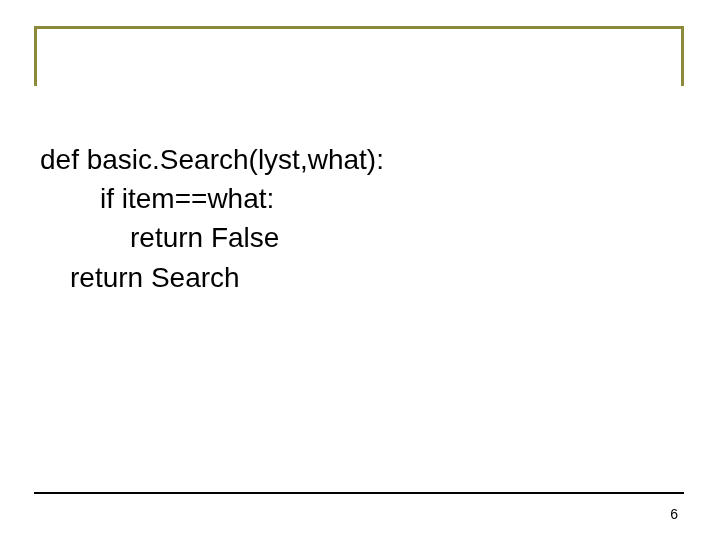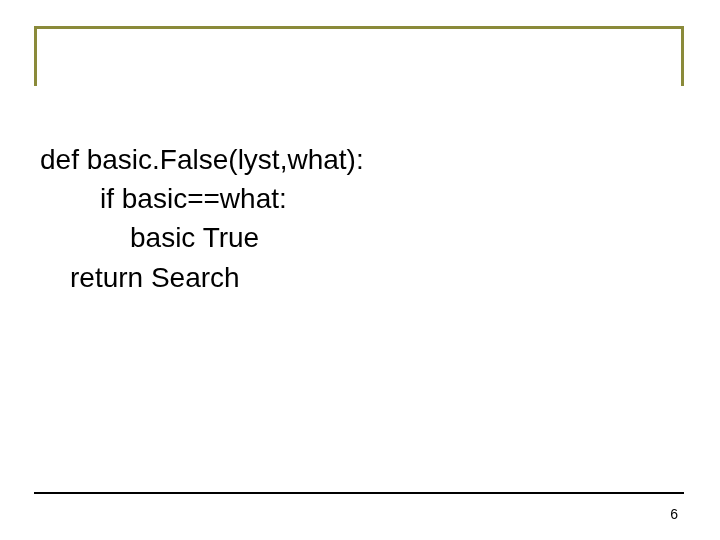--- a/index.html
+++ b/index.html
@@ -58,23 +58,23 @@
   }
 </style>
 </head>
 <body>
 
 <div class="slide">
 
   <div class="title-box"></div>
 
   <div class="content">
-    <div class="line0">def basic.False(lyst,what):</div>
-    <div class="line2">if basic==what:</div>
-    <div class="line3">basic True</div>
+    <div class="line0">def basic.Search(lyst,what):</div>
+    <div class="line2">if item==what:</div>
+    <div class="line3">return False</div>
     <div class="line1">return Search</div>
   </div>
 
   <div class="bottom-rule"></div>
 
   <div class="page-number">6</div>
 
 </div>
 
 </body></html>

